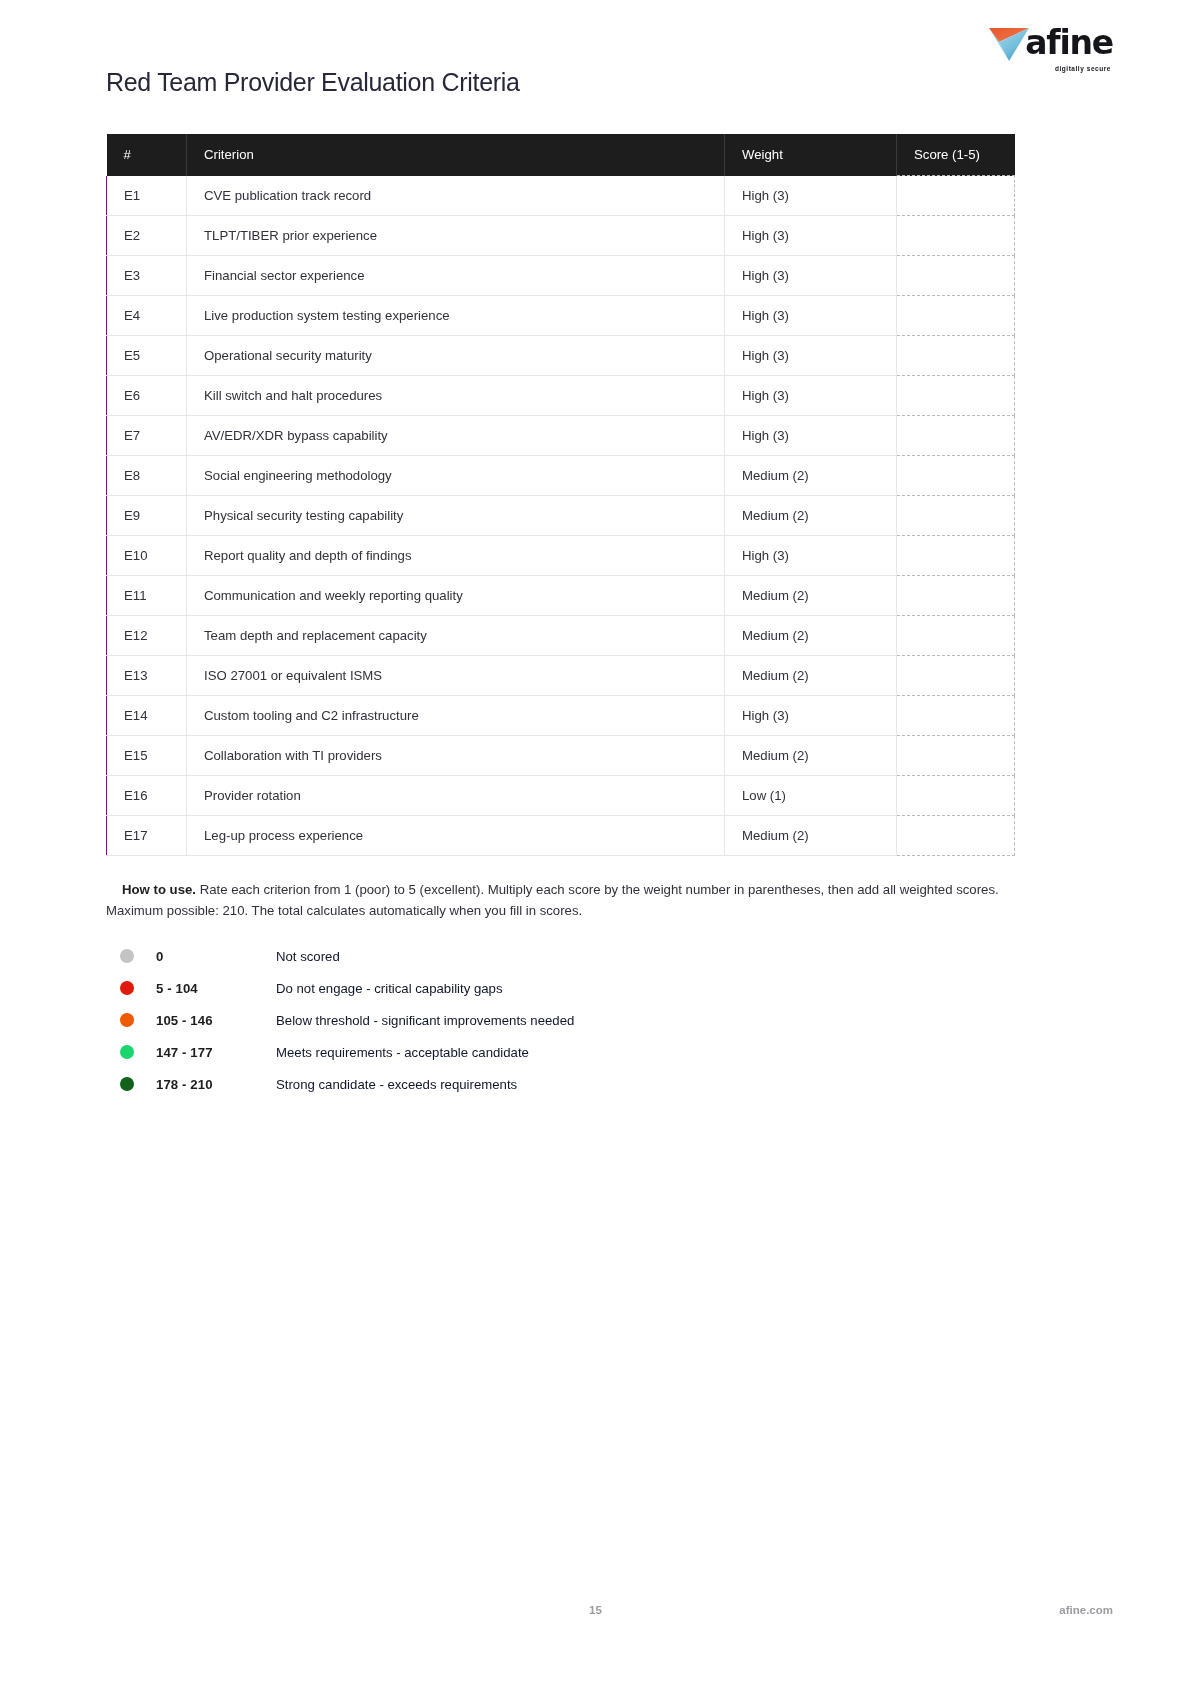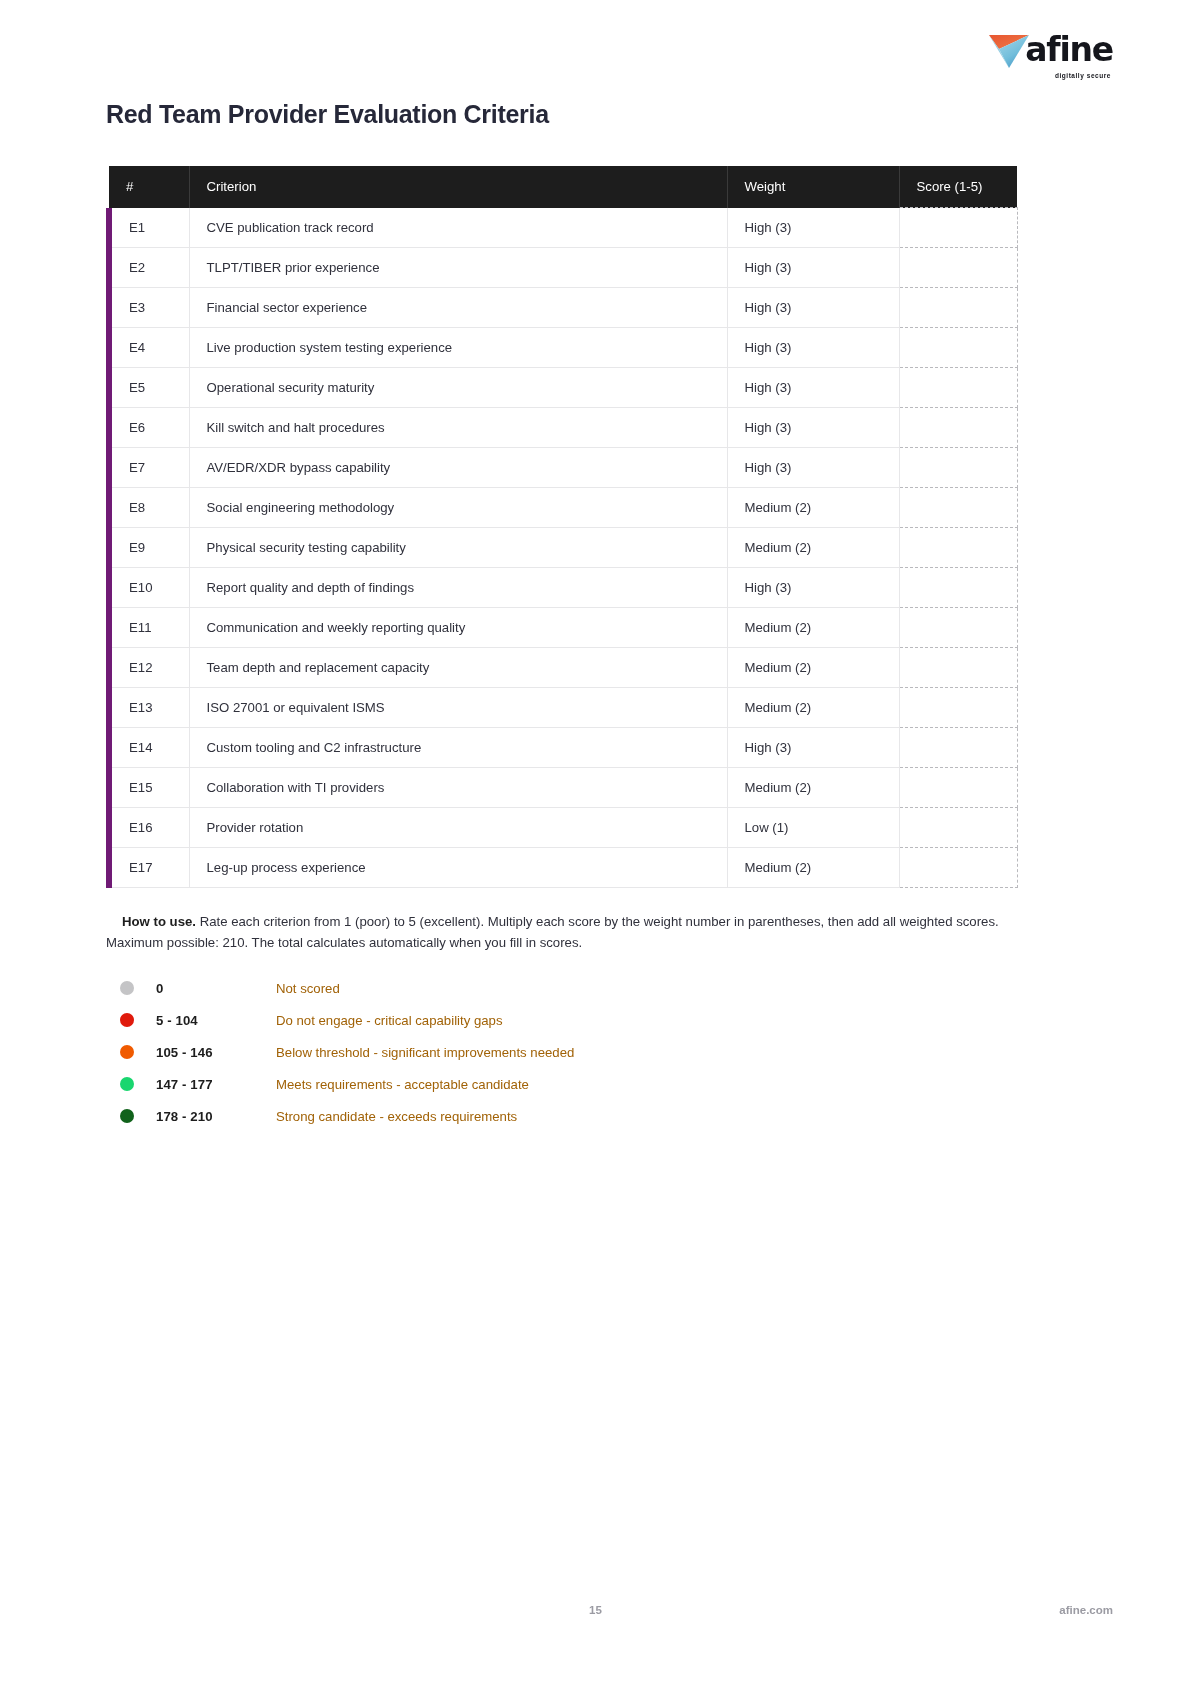--- a/index.html
+++ b/index.html
@@ -20,21 +20,21 @@
   .page {
     width: 1191px;
     height: 1684px;
     position: relative;
     background: #ffffff;
   }
 
   
   .header {
     position: absolute;
-    top: 11px;
+    top: 4px;
     left: 0;
     right: 0;
     height: 90px;
     margin-left: 20px;
   }
 
   .logo-wrap {
     position: absolute;
     right: 78px;
     top: 18px;
@@ -79,24 +79,24 @@
   
   .content {
     position: absolute;
     left: 106px;
     top: 0;
     width: 908px;
   }
 
   .page-title {
     font-size: 25px;
-    font-weight: 700;
+    font-weight: 400;
     color: #262839;
     letter-spacing: -0.3px;
-    margin-top: 100px;
+    margin-top: 68px;
     margin-bottom: 0;
   }
 
   
   table.criteria {
     width: 908px;
     border-collapse: collapse;
     margin-top: 37px;
     table-layout: fixed;
     font-size: 13.2px;
@@ -127,21 +127,21 @@
     border-bottom: 1px solid #e7e7e9;
     border-right: 1px solid #e7e7e9;
     color: #30313c;
     font-size: 13.2px;
     height: 38.6px;
     vertical-align: middle;
     background: #ffffff;
   }
 
   table.criteria tbody tr td:first-child {
-    border-left: 6px solid #701a75;
+    border-left: 1px solid #701a75;
   }
 
   table.criteria tbody tr:first-child td {
     border-top: none;
   }
 
   td.score-cell {
     background: #ebebed;
     border: 1px dashed #b9b9bd !important;
     border-top: none !important;
@@ -199,21 +199,21 @@
     width: 120px;
     margin-left: 22px;
     font-size: 13.2px;
     font-weight: 700;
     color: #1d1d1d;
     letter-spacing: 0.1px;
   }
 
   .legend-desc {
     font-size: 13.2px;
-    color: #a16207;
+    color: #0f172a;
   }
 
   
   .footer {
     position: absolute;
     left: 0;
     right: 0;
     bottom: 60px;
     height: 20px;
     font-weight: bold;

